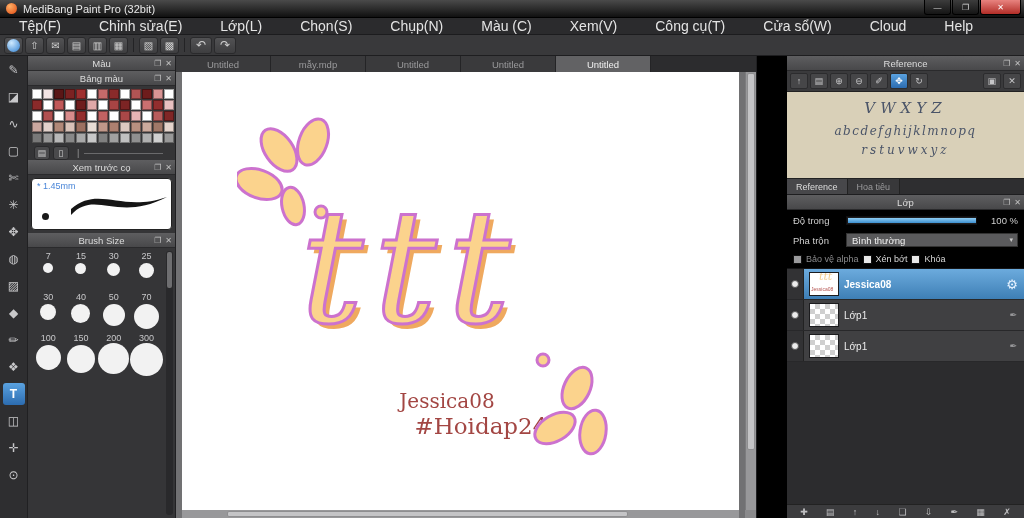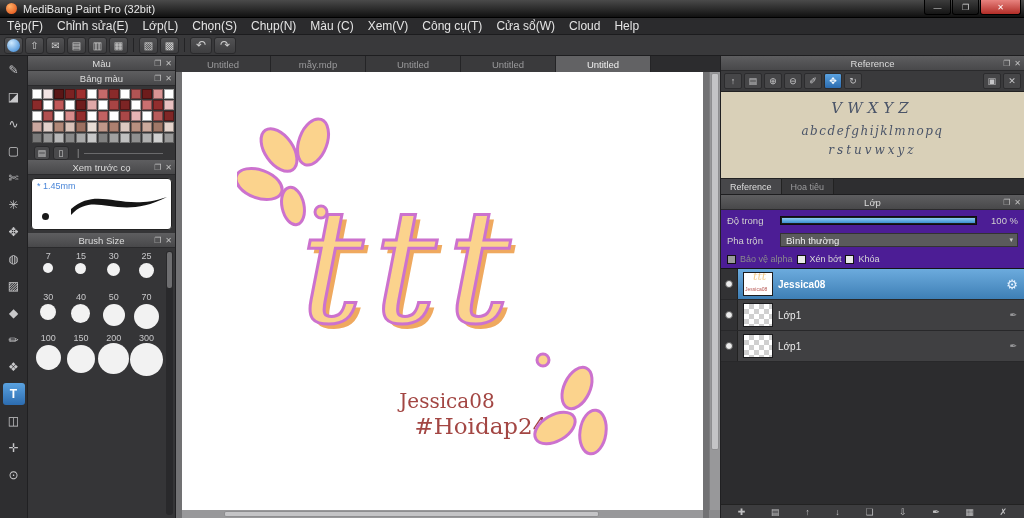--- a/index.html
+++ b/index.html
@@ -9,21 +9,21 @@
   
   .titlebar{height:18px;background:linear-gradient(#4a4a4a,#101010);display:flex;align-items:center;padding:0 4px;position:relative;border-bottom:1px solid #000;}
   .app-icon{width:11px;height:11px;border-radius:50%;background:radial-gradient(circle at 35% 30%,#ffb066,#e04a12);margin:0 6px 0 2px;flex:none;}
   .title{font-size:11px;color:#e8e8e8;}
   .win-controls{position:absolute;right:3px;top:0;display:flex;}
   .win-btn{width:27px;height:15px;display:flex;align-items:center;justify-content:center;font-size:8px;color:#ddd;background:linear-gradient(#3c3c3c,#151515);border:1px solid #000;border-top:none;border-radius:0 0 3px 3px;margin-left:1px;}
   .win-btn.close{width:41px;background:linear-gradient(#e8837f,#b22d27);color:#fff;}
 
   
   .menubar{height:17px;background:#2b2b2d;display:flex;align-items:center;border-bottom:1px solid #1c1c1e;}
-  .menu-item{font-size:12px;color:#e4e4e4;padding:0 7px;line-height:16px;white-space:nowrap;}
+  .menu-item{font-size:14px;color:#e4e4e4;padding:0 19px;line-height:16px;white-space:nowrap;}
 
   
   .toolbar{height:21px;background:#39393b;border-bottom:1px solid #1e1e20;display:flex;align-items:center;padding:0 4px;gap:2px;}
   .tbtn{width:19px;height:17px;background:linear-gradient(#525254,#3e3e40);border:1px solid #2a2a2c;border-radius:3px;color:#cfcfcf;font-size:10px;display:flex;align-items:center;justify-content:center;}
   .tbtn.wide{width:22px;font-size:12px;}
   .paintball{width:13px;height:13px;border-radius:50%;background:radial-gradient(circle at 35% 30%,#cfeaff,#2f7fd0);}
   .tsep{width:1px;height:14px;background:#232325;margin:0 3px;}
 
   .content{display:flex;height:462px;}
 
@@ -86,21 +86,21 @@
   .hthumb{position:absolute;top:1px;bottom:1px;left:8%;width:72%;background:#c4c4c6;border:1px solid #8e8e90;border-radius:2px;}
   .scorner{position:absolute;right:0;bottom:0;width:11px;height:8px;background:#8a8a8c;}
 
   .art-ttt{position:absolute;left:118px;top:116px;font-family:"DejaVu Serif",serif;font-style:italic;font-size:158px;line-height:1;letter-spacing:10px;}
   .art-credits{position:absolute;left:150px;top:318px;width:230px;text-align:center;line-height:1.15;font-family:"DejaVu Serif",serif;}
   .credit1{font-size:20px;}
   .credit2{font-size:23px;text-align:right;}
   .art-flower{position:absolute;}
 
   
-  .rightpanels{width:304px;background:#4c1d95;border-left:1px solid #202022;display:flex;flex-direction:column;flex:none;}
+  .rightpanels{width:268px;background:#000000;border-left:1px solid #202022;display:flex;flex-direction:column;flex:none;padding-left:30px;}
   .ref-toolbar{height:21px;background:#3a3a3c;border-bottom:1px solid #222;display:flex;align-items:center;padding:0 3px;gap:2px;flex:none;}
   .ricon{width:18px;height:16px;font-size:9px;color:#c6c6c8;background:#464648;border:1px solid #2c2c2e;border-radius:2px;display:flex;align-items:center;justify-content:center;flex:none;}
   .ricon.active{background:linear-gradient(#5aa2e0,#2c6cb0);color:#fff;}
   .spacer{flex:1;}
   .ref-img{height:87px;background:#d9d0b8;color:#4a5468;font-family:"DejaVu Serif",serif;font-style:italic;text-align:center;flex:none;border-bottom:1px solid #222;padding-top:7px;}
   .ref-l1{font-size:15px;letter-spacing:5px;}
   .ref-l2{font-size:12px;letter-spacing:1.5px;margin-top:7px;}
   .ref-l3{font-size:12px;letter-spacing:3px;margin-top:5px;}
   .ref-tabs{height:16px;background:#2e2e30;display:flex;flex:none;border-bottom:1px solid #1e1e20;}
   .rtab{font-size:9px;padding:0 9px;display:flex;align-items:center;background:#47474a;color:#ddd;border-right:1px solid #222;}

